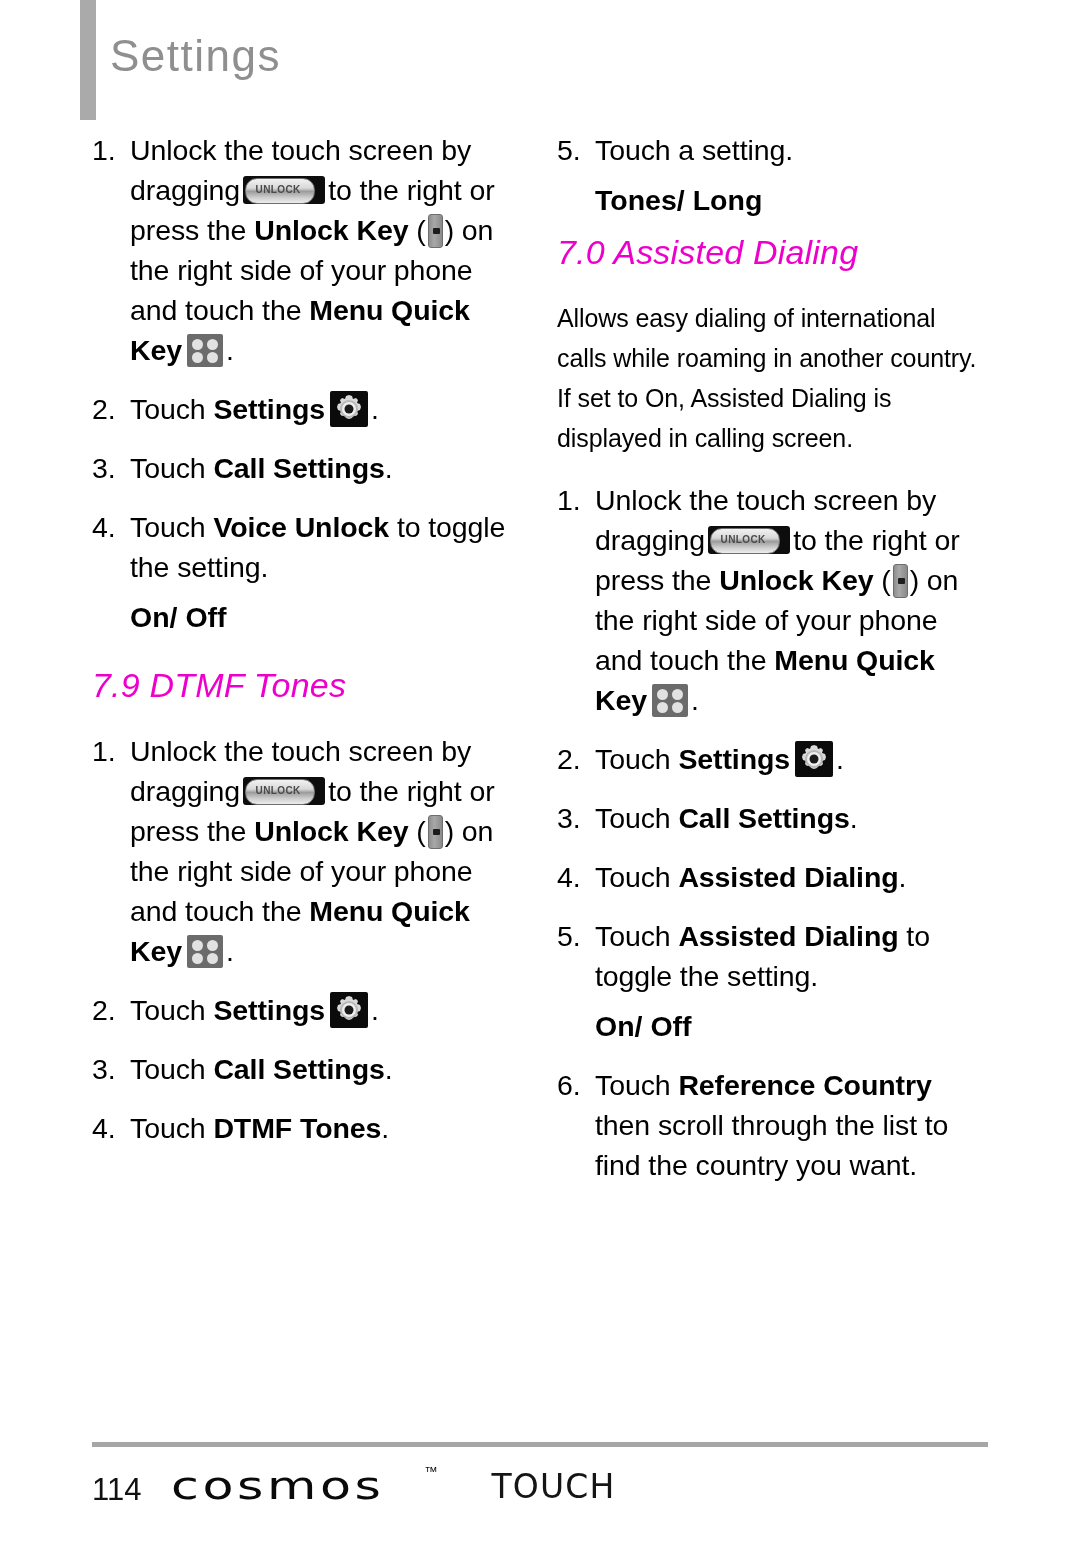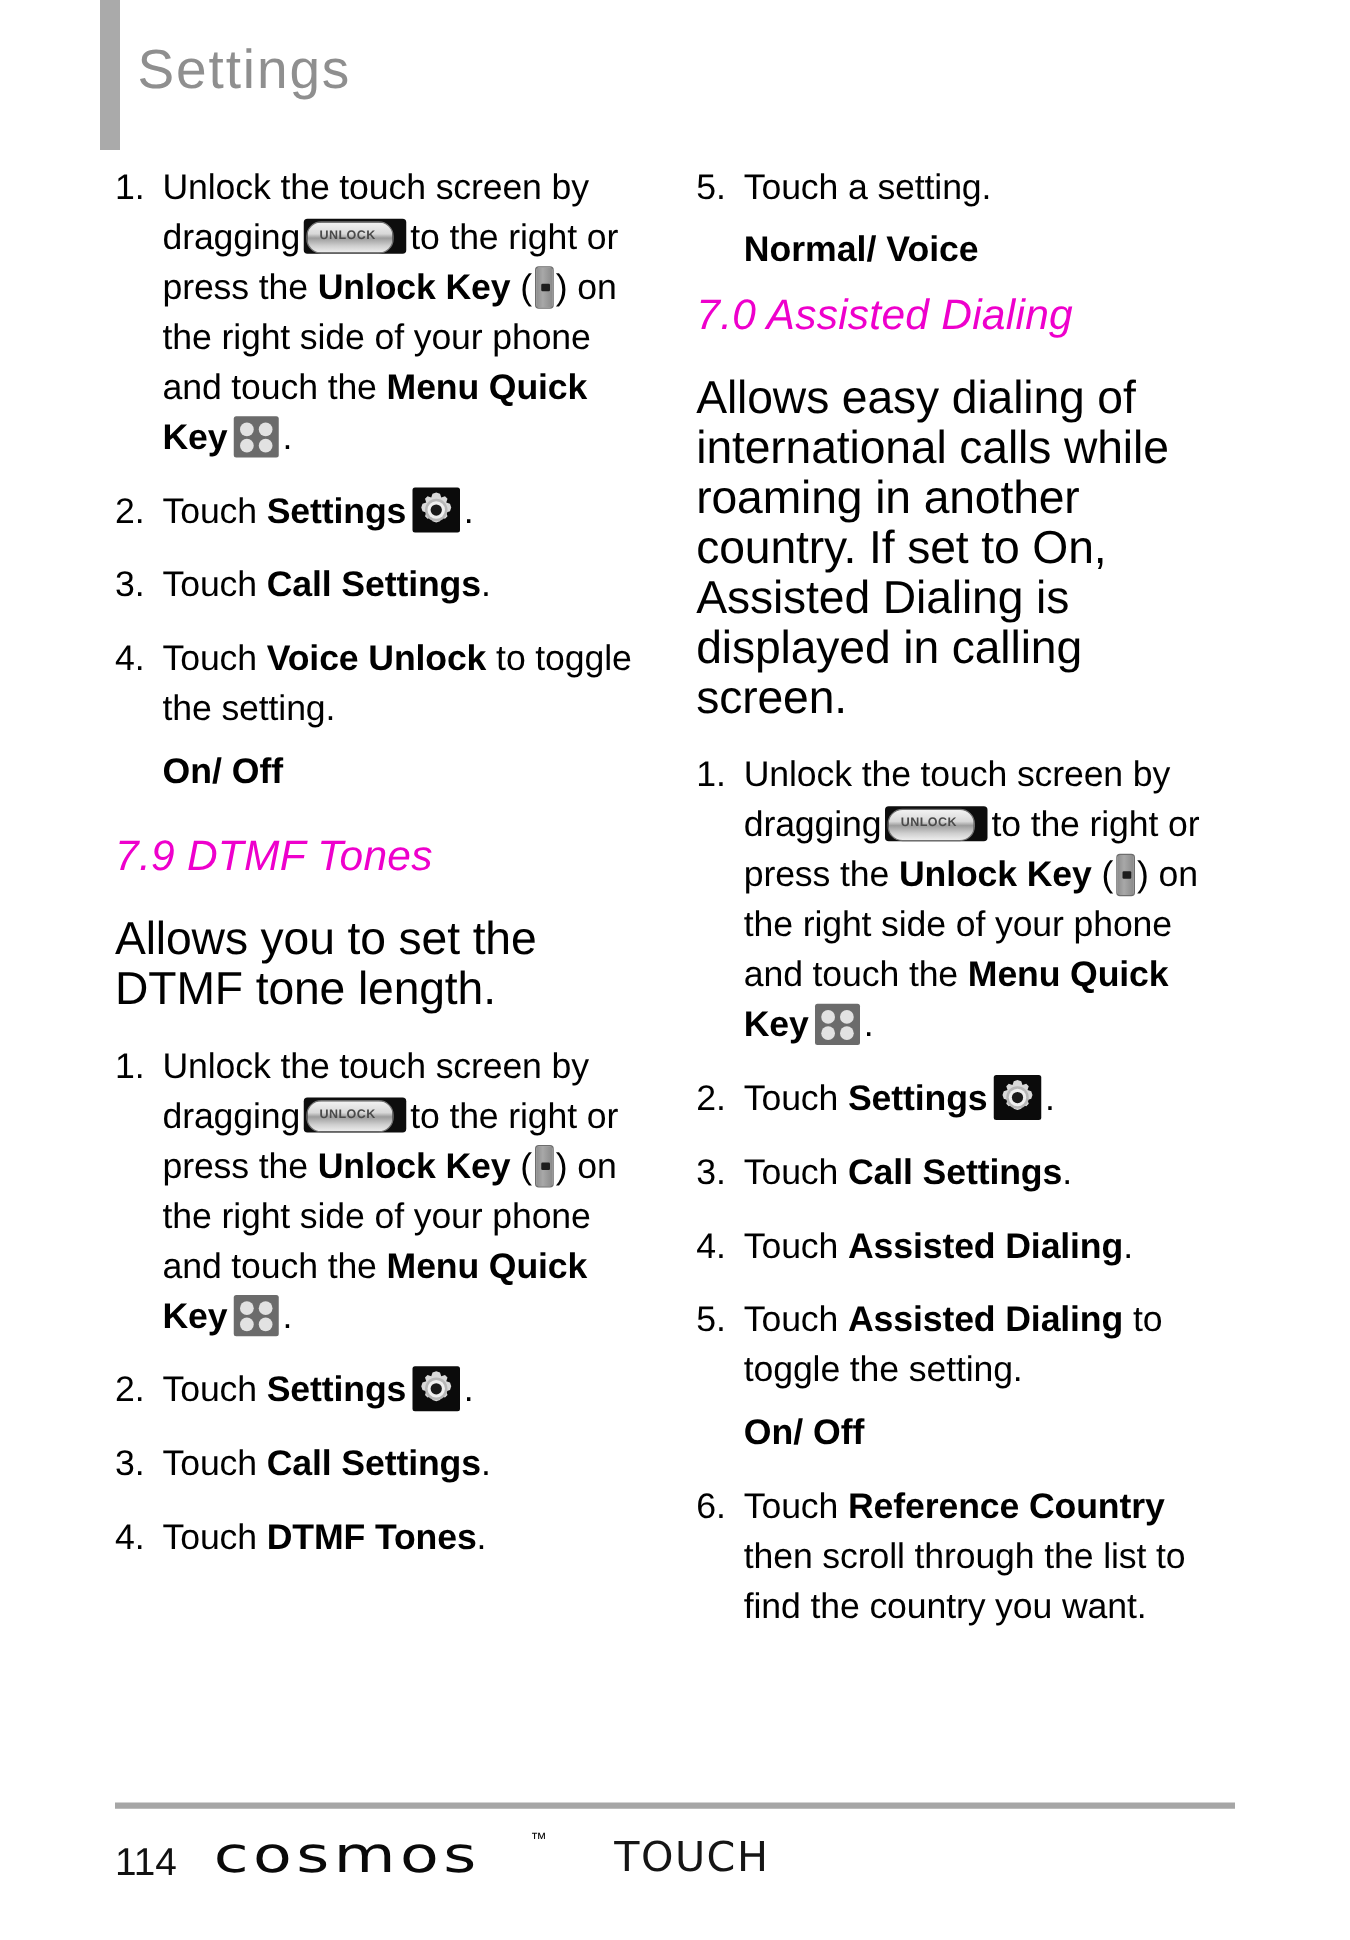--- a/index.html
+++ b/index.html
@@ -35,21 +35,21 @@
   
   .column {
     position: absolute;
     top: 130px;
     width: 425px;
   }
   #col-left  { left: 92px; }
   #col-right { left: 557px; }
 
   .para {
-    font-size: 37px;
+    font-size: 25px;
     line-height: 40px;
     letter-spacing: -0.1px;
     margin: 0 0 22px 0;
   }
 
   .heading {
     font-size: 34px;
     line-height: 44px;
     color: #ee00cc;
     font-weight: 400;
@@ -237,21 +237,20 @@
   <div class="step">
     <span class="num">3.</span><span>Touch</span> <b>Call Settings</b><span>.</span>
   </div>
 
   <div class="step compact">
     <span class="num">4.</span><span>Touch</span> <b>Voice Unlock</b> <span>to toggle the setting.</span>
   </div>
   <div class="value-line">On/ Off</div>
 
   <div class="heading">7.9 DTMF Tones</div>
-  <div class="para">Allows you to set the DTMF tone length.</div>
 
   <div class="step">
     <span class="num">1.</span><span>Unlock the touch screen by dragging</span><span class="icon ico-unlock"><span class="lbl">UNLOCK</span></span><span>to the right or press the</span> <b>Unlock Key</b> <span>(</span><span class="icon ico-sidekey"></span><span>) on the right side of your phone and touch the</span> <b>Menu Quick Key</b><span class="icon ico-menuquick"><i></i><i></i><i></i><i></i></span><span>.</span>
   </div>
 
   <div class="step">
     <span class="num">2.</span><span>Touch</span> <b>Settings</b><span class="icon ico-gear"><svg width="32" height="32" viewBox="0 0 32 32">
           <path d="M16 2 l3 1 1 3 3-1 2 2 -1 3 3 1 1 3 -1 3 -3 1 1 3 -2 2 -3-1 -1 3 -3 1 -3-1 -1-3 -3 1 -2-2 1-3 -3-1 -1-3 1-3 3-1 -1-3 2-2 3 1 1-3z" fill="#d9d9d9"></path>
           <circle cx="16" cy="16" r="9" fill="#b8b8b8"></circle>
           <circle cx="16" cy="16" r="7" fill="#efefef"></circle>
@@ -267,21 +266,21 @@
     <span class="num">4.</span><span>Touch</span> <b>DTMF Tones</b><span>.</span>
   </div>
 
 </div>
 
 <div class="column" id="col-right">
 
   <div class="step compact">
     <span class="num">5.</span><span>Touch a setting.</span>
   </div>
-  <div class="value-line">Normal/ Voice</div>
+  <div class="value-line">Tones/ Long</div>
 
   <div class="heading tight-top">7.0 Assisted Dialing</div>
   <div class="para">Allows easy dialing of international calls while roaming in another country. If set to On, Assisted Dialing is displayed in calling screen.</div>
 
   <div class="step">
     <span class="num">1.</span><span>Unlock the touch screen by dragging</span><span class="icon ico-unlock"><span class="lbl">UNLOCK</span></span><span>to the right or press the</span> <b>Unlock Key</b> <span>(</span><span class="icon ico-sidekey"></span><span>) on the right side of your phone and touch the</span> <b>Menu Quick Key</b><span class="icon ico-menuquick"><i></i><i></i><i></i><i></i></span><span>.</span>
   </div>
 
   <div class="step">
     <span class="num">2.</span><span>Touch</span> <b>Settings</b><span class="icon ico-gear"><svg width="32" height="32" viewBox="0 0 32 32">

